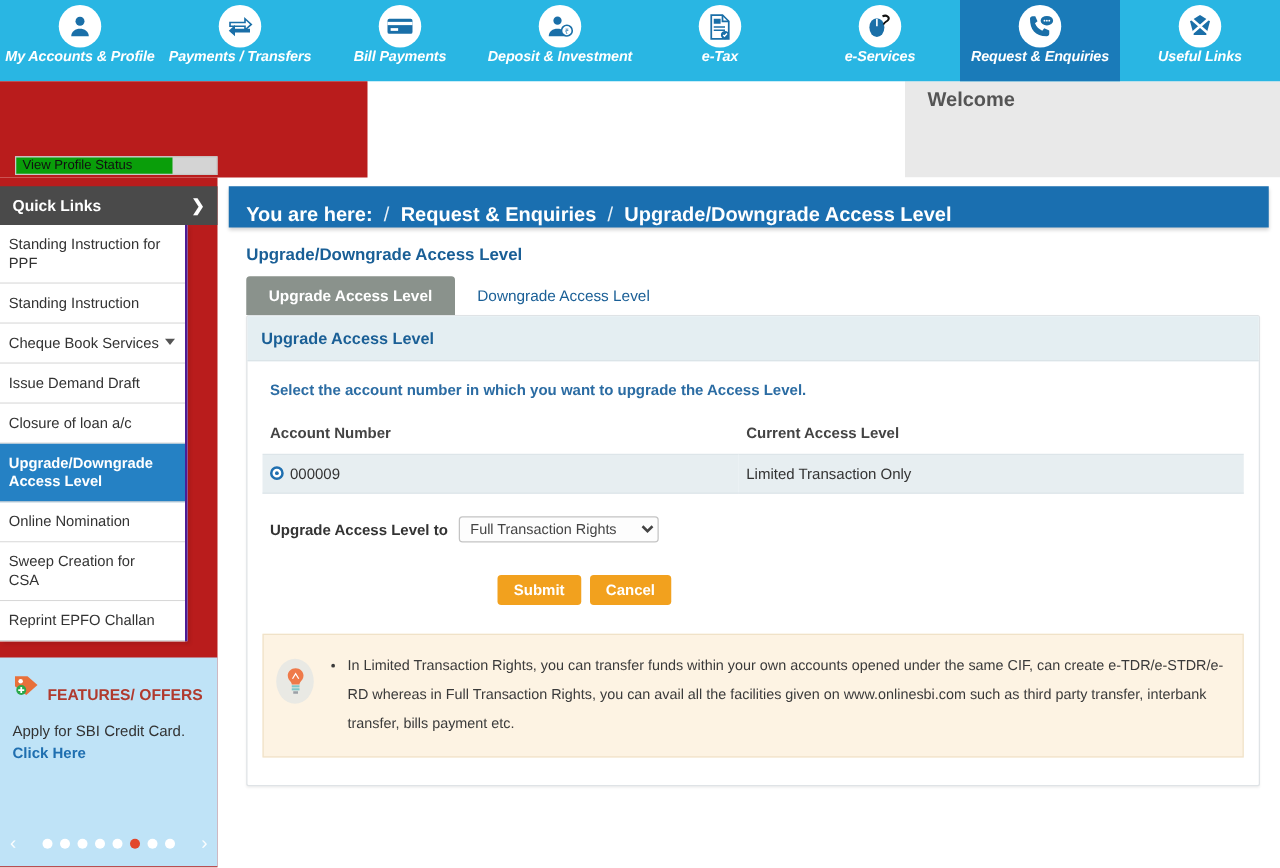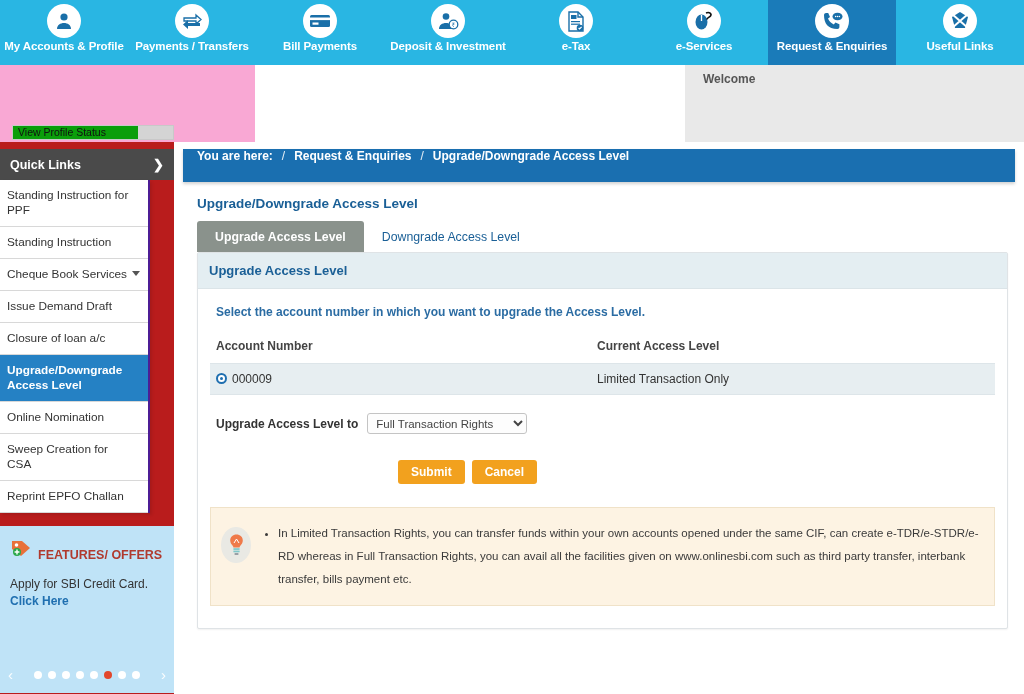--- a/index.html
+++ b/index.html
@@ -39,32 +39,33 @@
     justify-content: center;
     margin-bottom: 2px;
   }
   .nav-icon-circle svg { display: block; }
   .nav-label {
     color: #ffffff;
     font-size: 11.5px;
     font-weight: bold;
     white-space: nowrap;
     letter-spacing: -0.1px;
+    font-style: italic;
   }
 
   
   #headerstrip {
     display: flex;
     height: 77px;
     width: 1024px;
     background: #ffffff;
   }
   #profile-block {
-    width: 255px;
-    background: #f9a8d4;
+    width: 294px;
+    background: #b91c1c;
     position: relative;
   }
   #profile-bar-wrap {
     position: absolute;
     left: 12px;
     bottom: 2px;
     width: 162px;
     height: 15px;
     background: #d4d4d4;
     border: 1px solid #c8c8c8;
@@ -84,21 +85,21 @@
     white-space: nowrap;
     line-height: 13px;
   }
   #header-mid { width: 430px; background: #ffffff; }
   #welcome-block {
     flex: 1;
     background: #e9e9e9;
     padding: 7px 0 0 18px;
   }
   #welcome-text {
-    font-size: 12px;
+    font-size: 16px;
     color: #555;
     font-weight: bold;
   }
 
   
   #body-wrap {
     display: flex;
     width: 1024px;
     height: 552px;
     background: #ffffff;
@@ -216,23 +217,23 @@
   #main {
     flex: 1;
     padding: 7px 9px 0 9px;
     background: #ffffff;
   }
   #breadcrumb {
     height: 33px;
     background: #1a6fb0;
     color: #ffffff;
     display: flex;
-    align-items: flex-start;
+    align-items: flex-end;
     padding-left: 14px;
-    font-size: 12px;
+    font-size: 16px;
     font-weight: bold;
     gap: 9px;
     box-shadow: 0 2px 3px rgba(0,0,0,0.18);
   }
   .bc-sep { font-weight: normal; opacity: 0.9; }
   .bc-link { cursor: pointer; }
 
   #page-title {
     padding: 14px 0 10px 14px;
     font-size: 13.5px;

